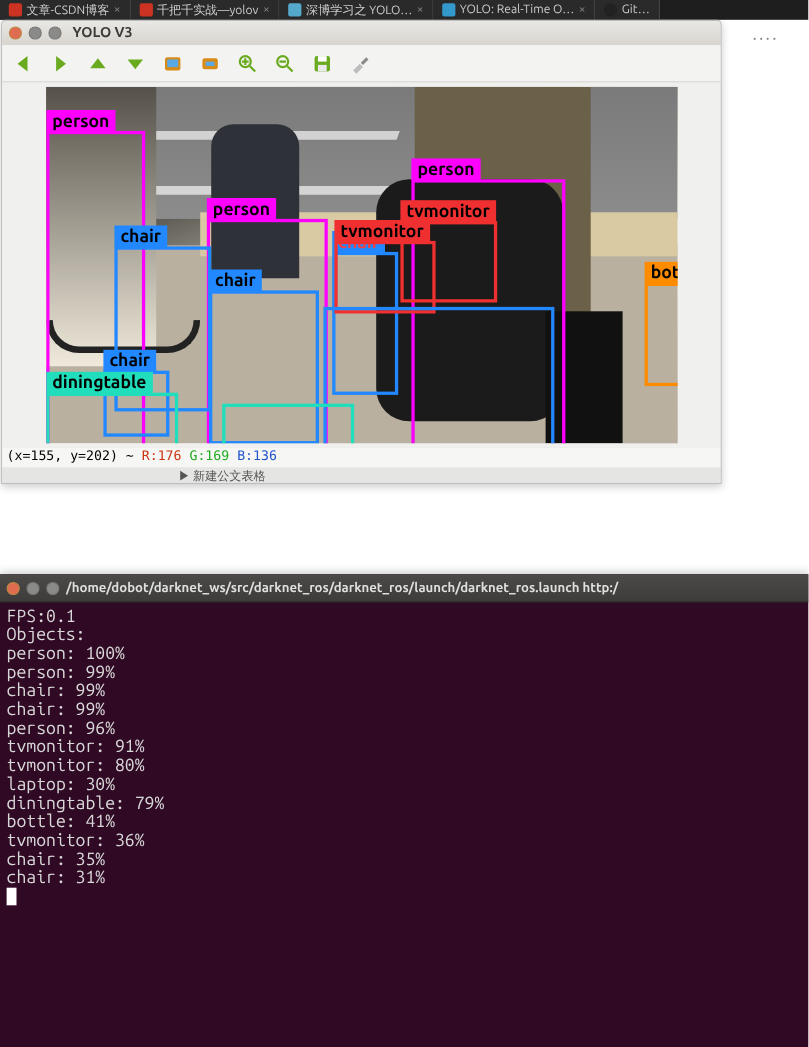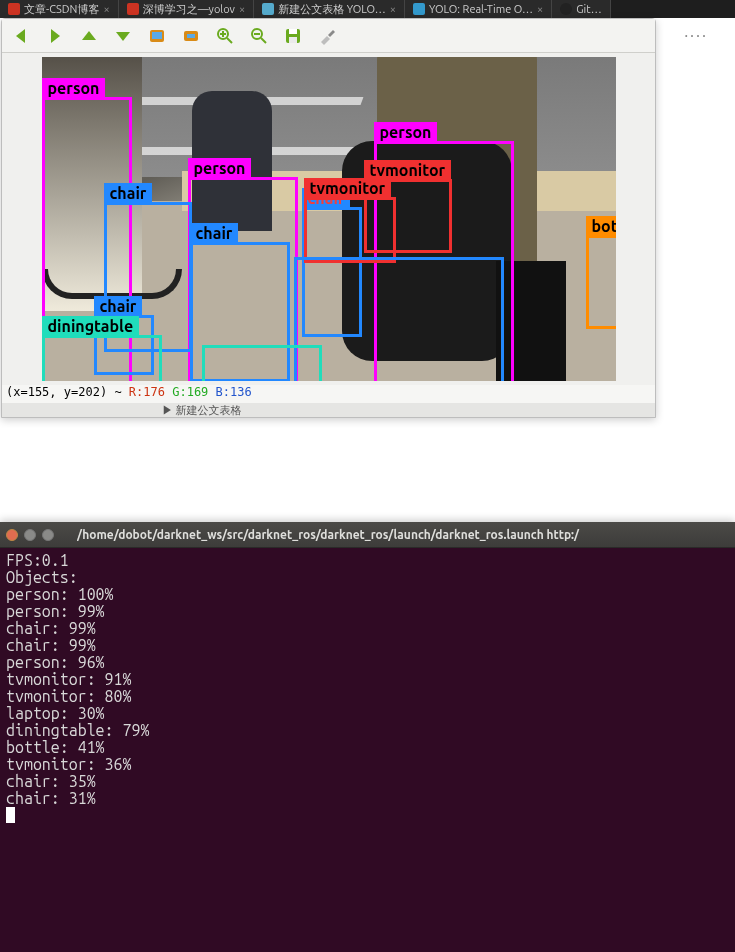--- a/index.html
+++ b/index.html
@@ -158,21 +158,21 @@
     background: linear-gradient(#4b4a47,#3d3c3a);
     display:flex;
     align-items:center;
     padding:0 6px;
     gap:6px;
     color:#dfdfdc;
     font-size:12px;
     font-weight:bold;
     border-bottom:1px solid #2a2a28;
   }
-  .term-titlebar .title { margin-left:17px; white-space:nowrap; overflow:hidden; text-overflow:ellipsis; flex:1;}
+  .term-titlebar .title { margin-left:0; white-space:nowrap; overflow:hidden; text-overflow:ellipsis; flex:1;}
   .term-body {
     font-family: "Ubuntu Mono","DejaVu Sans Mono",monospace;
     font-size:16px;
     line-height:17px;
     padding:4px 6px;
     white-space:pre;
     color:#d8d8d8;
   }
   .term-body .line { display:block; }
   .cursor {
@@ -183,44 +183,50 @@
 <body>
 
 <div class="tabstrip">
   <div class="tab">
     <span class="fav" style="background:#cc3322;border-radius:2px"></span>
     <span>文章-CSDN博客</span>
     <span class="tab-close">×</span>
   </div>
   <div class="tab">
     <span class="fav" style="background:#cc3322;border-radius:2px"></span>
-    <span>深博学习之—yolov</span>
+    <span>千把千实战—yolov</span>
     <span class="tab-close">×</span>
   </div>
   <div class="tab">
     <span class="fav" style="background:#55aacc;border-radius:2px"></span>
-    <span>新建公文表格 YOLO…</span>
+    <span>深博学习之 YOLO…</span>
     <span class="tab-close">×</span>
   </div>
   <div class="tab">
     <span class="fav" style="background:#3399cc;border-radius:2px"></span>
     <span>YOLO: Real-Time O…</span>
     <span class="tab-close">×</span>
   </div>
   <div class="tab">
     <span class="fav" style="background:#222;border-radius:50%"></span>
     <span>Git…</span>
   </div>
 </div>
 
 <div class="right-overflow">
   <span>····</span>
 </div>
 
 <div class="yolo-window">
+  <div class="titlebar">
+    <span class="win-dot win-close"></span>
+    <span class="win-dot win-min"></span>
+    <span class="win-dot win-max"></span>
+    <span class="title">YOLO V3</span>
+  </div>
 
   <div class="toolbar">
     <span class="tool-icon">
       <svg viewBox="0 0 20 20">
           <path d="M14 3 L5 10 L14 17 Z" fill="#6aaa1f"></path>
         </svg>
     </span>
     <span class="tool-icon">
       <svg viewBox="0 0 20 20">
           <path d="M6 3 L15 10 L6 17 Z" fill="#6aaa1f"></path>

